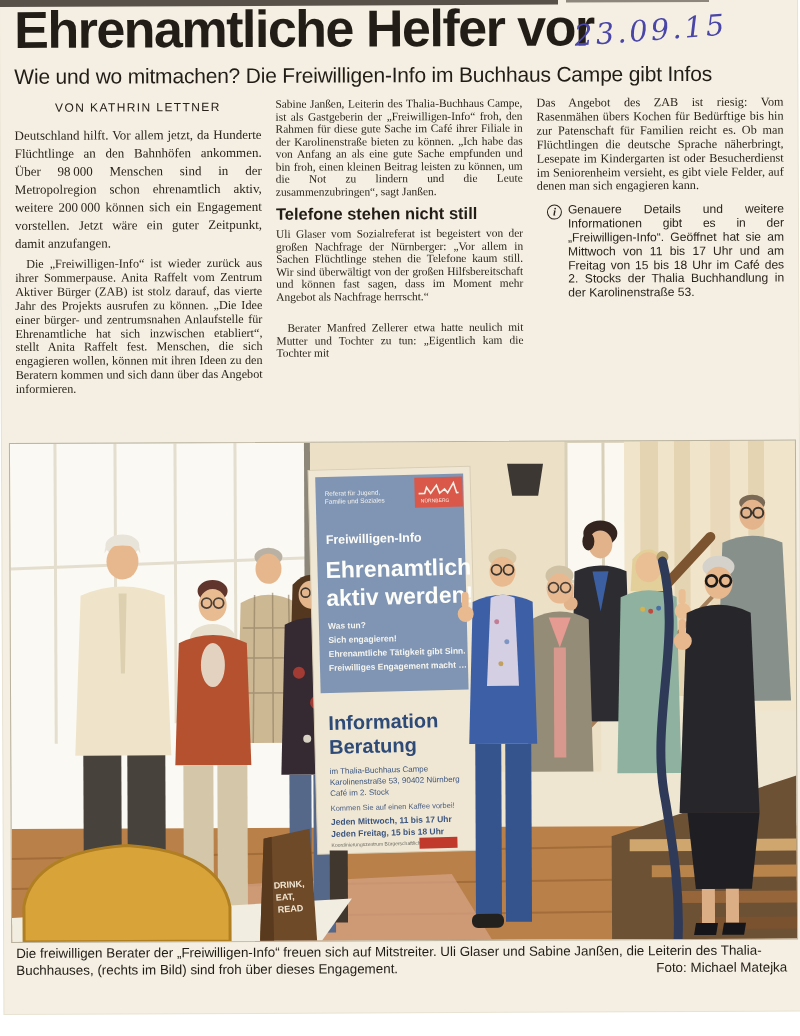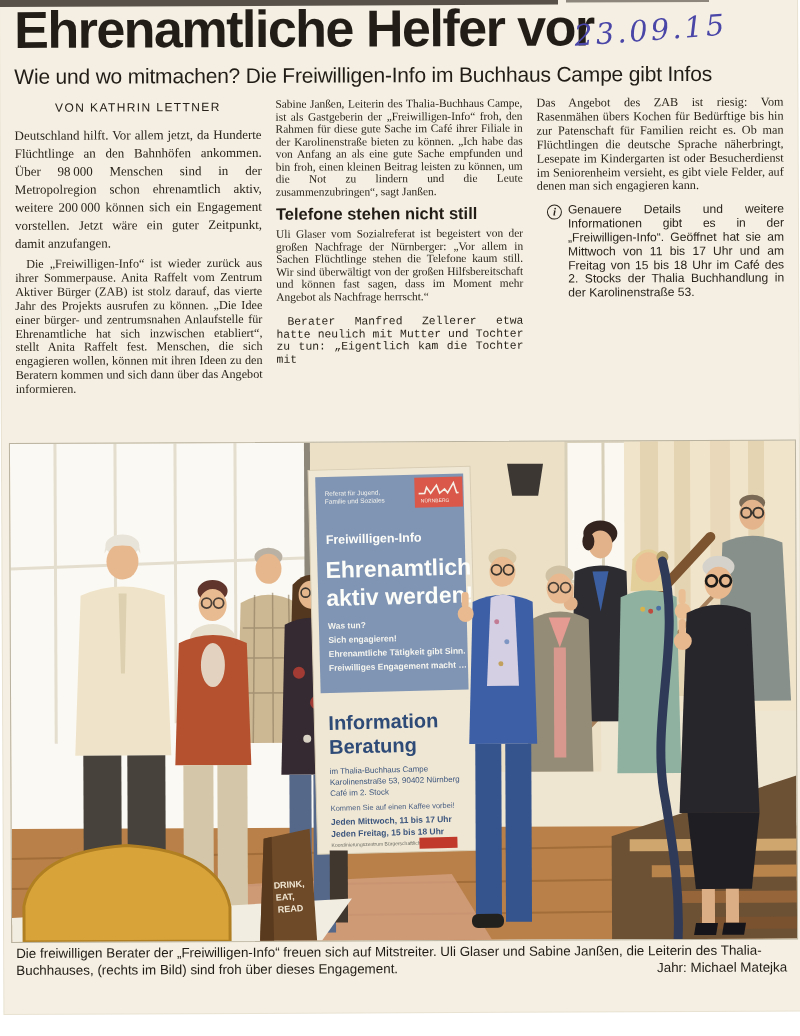--- a/index.html
+++ b/index.html
@@ -39,21 +39,21 @@
     text-align:justify; hyphens:auto;
   }
   .byline {
     font-family:"Liberation Sans", sans-serif; font-size:12px; font-weight:500;
     letter-spacing:1.4px; text-align:center; margin:2px 0 12px 0; color:#27211a;
   }
   .col p { font-size:12.2px; line-height:13.9px; color:#2a241c; }
   .col p + p { text-indent:11px; margin-top:5px; }
   .col .sansp { font-family:Liberation Serif, serif; font-size:13px; line-height:18px; }
   .col2 p { font-size:11.4px; line-height:12.5px; }
-  .col2 p + p { margin-top:13px;font-family:Liberation Mono, monospace; }
+  .col2 p + p { margin-top:19px; }
   .crosshead {
     font-family:"Liberation Sans", sans-serif; font-weight:700; font-size:16.5px;
     text-align:left; margin:7px 0 4px 0; color:#221c16;
   }
   .infobox {
     display:flex; gap:6px; margin:10px 0 0 10px;
     font-family:"Liberation Sans", sans-serif; font-size:12.1px; line-height:13.8px;
     text-align:justify; color:#29231c;
   }
   .info-icon {
@@ -320,16 +320,16 @@
         <polygon points="252,396 298,386 305,498 248,498" fill="#6e4a28"></polygon>
         <polygon points="252,396 260,394 262,498 248,498" fill="#5a3a1e"></polygon>
         <text x="262" y="446" font-family="Liberation Sans, sans-serif" font-weight="700" font-size="9" fill="#f0e6d2" transform="rotate(-4 262 446)">DRINK,</text>
         <text x="264" y="458" font-family="Liberation Sans, sans-serif" font-weight="700" font-size="9" fill="#f0e6d2" transform="rotate(-4 264 458)">EAT,</text>
         <text x="266" y="470" font-family="Liberation Sans, sans-serif" font-weight="700" font-size="9" fill="#f0e6d2" transform="rotate(-4 266 470)">READ</text>
       </g>
     </svg>
   </div>
 
   <div class="caption">
-    <span class="credit">Jahr: Michael Matejka</span>
+    <span class="credit">Foto: Michael Matejka</span>
     <span>Die freiwilligen Berater der „Freiwilligen-Info“ freuen sich auf Mitstreiter. Uli Glaser und Sabine Janßen, die Leiterin des Thalia-Buchhauses, (rechts im Bild) sind froh über dieses Engagement.</span>
   </div>
 </div>
 
 </body></html>

